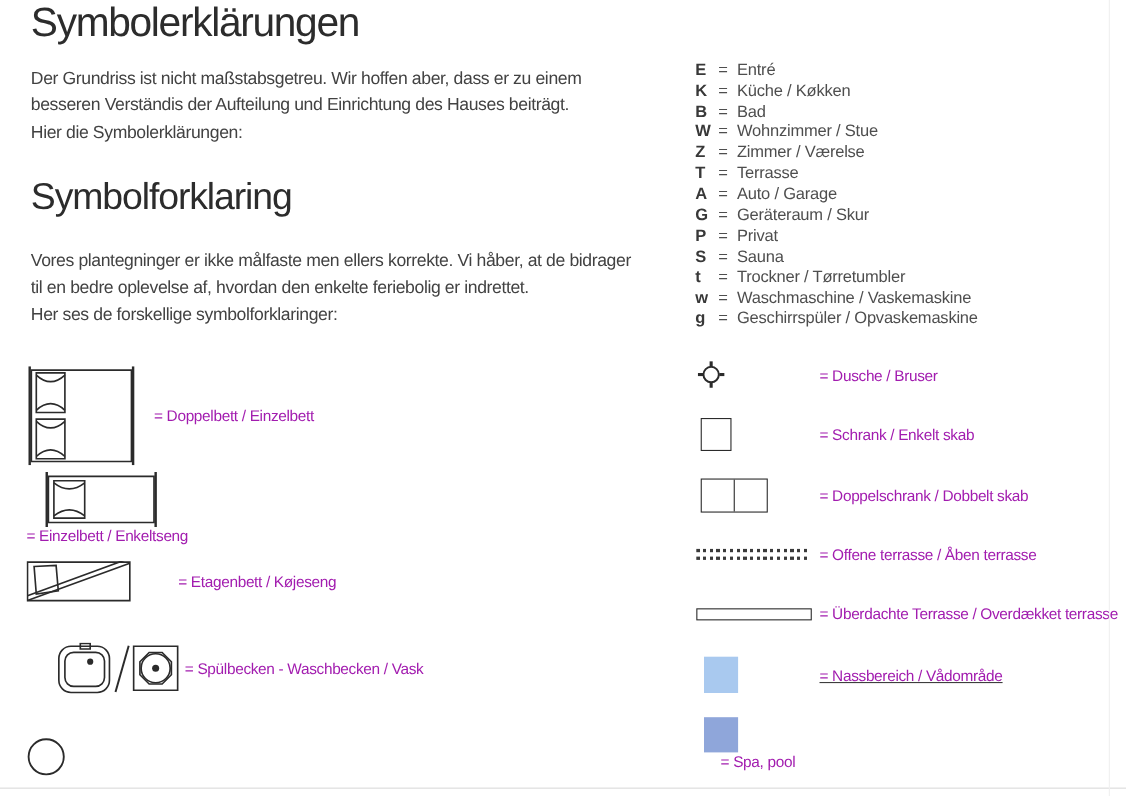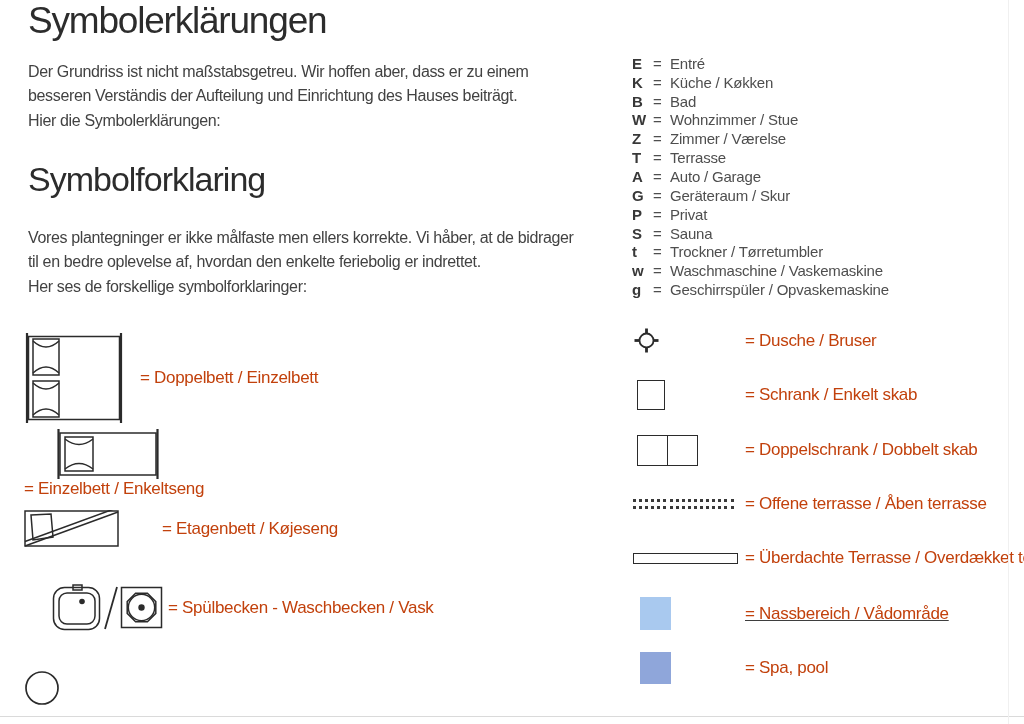--- a/index.html
+++ b/index.html
@@ -13,21 +13,21 @@
 
   .h1 { position:absolute; left:28px; top:0px;  font-size:37px; font-weight:500; letter-spacing:-1.2px; color:#2c2c2c; white-space:nowrap; }
   .h2 { position:absolute; left:28px; top:160px; font-size:34px; font-weight:500; letter-spacing:-1px;  color:#2c2c2c; white-space:nowrap; }
   .intro { position:absolute; left:28px; margin:0; font-size:16px; line-height:24.3px; letter-spacing:-0.35px; color:#424242; white-space:pre-line; }
   .intro-de { top:60px; }
   .intro-da { top:226px; }
 
   
   .lrow { position:absolute; left:24px; display:flex; align-items:center; }
   .lrow .symzone { width:116px; display:flex; align-items:center; }
-  .slabel { font-size:17px; letter-spacing:-0.3px; color:#c2410c; white-space:nowrap;text-align:center; }
+  .slabel { font-size:14px; letter-spacing:-0.3px; color:#a21caf; white-space:nowrap;text-align:center; }
 
   svg.sym { display:block; }
   svg.sym * { vector-effect:non-scaling-stroke; }
   .stroke { fill:none; stroke:#2b2b2b; stroke-width:1.5; }
   .stroke-thick { fill:none; stroke:#2b2b2b; stroke-width:2.2; }
   .fillink { fill:#2b2b2b; stroke:none; }
 
   
   .codes { position:absolute; left:632px; top:54px; }
   .crow { display:flex; height:18.85px; align-items:center; font-size:15px; letter-spacing:-0.2px; }
@@ -254,21 +254,21 @@
     <div class="slabel">= Überdachte Terrasse / Overdækket terrasse</div>
   </div>
 
   <div class="rrow" style="top:597px;height:33px;text-decoration:underline;">
     <div class="symzone">
       <div class="swatch" style="margin-left: 7px; background-color: rgb(169, 201, 239);"></div>
     </div>
     <div class="slabel">= Nassbereich / Vådområde</div>
   </div>
 
-  <div class="rrow" style="top:651px;height:33px;">
+  <div class="rrow" style="top:651px;height:33px;flex-direction:column;">
     <div class="symzone">
       <div class="swatch spa" style="margin-left: 7px; background-color: rgb(143, 166, 218);"></div>
     </div>
     <div class="slabel">= Spa, pool</div>
   </div>
 
   <div class="edge-bottom"></div>
   <div class="edge-right"></div>
 </div>
 

